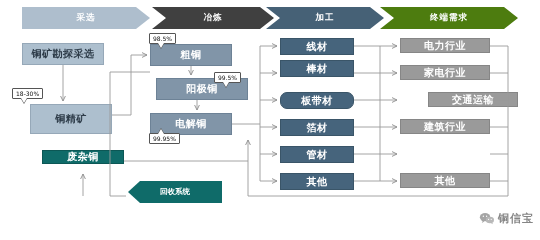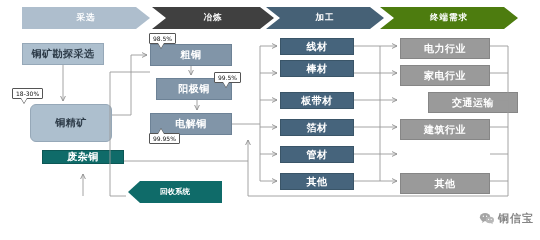--- a/index.html
+++ b/index.html
@@ -38,43 +38,43 @@
     border:1px solid #8d9aa6;
   }
   .n-light{background:#adbfce;color:#2d3b48;border-color:#96a8b8;}
   .n-mid{background:#8195a8;color:#ffffff;border-color:#6d8296;}
   .n-dark{background:#46647c;color:#ffffff;border-color:#3a5568;}
   .n-gray{background:#9a9a9a;color:#ffffff;border-color:#868686;}
   .n-teal{background:#0f6b69;color:#ffffff;border:1px solid #0c5755;}
 
   
   .left-1{left:22px;  top:43px;  width:82px; height:22px;}
-  .left-2{left:30px;  top:104px; width:82px; height:38px;border-radius:6px;}
+  .left-2{left:30px;  top:104px; width:82px; height:30px;}
   .scrap {left:42px;  top:150px; width:82px; height:14px;}
 
   
   .sm-1{left:150px; top:44px;  width:82px; height:22px;}
-  .sm-2{left:156px; top:78px;  width:76px; height:22px;}
+  .sm-2{left:156px; top:78px;  width:92px; height:22px;}
   .sm-3{left:150px; top:113px; width:82px; height:22px;}
 
   
   .recycle{
     position:absolute;left:128px;top:181px;width:94px;height:22px;
     background:#0f6b69;color:#fff;font-size:7.5px;font-weight:bold;
     display:flex;align-items:center;justify-content:center;
     clip-path:polygon(12px 0, 100% 0, 100% 100%, 12px 100%, 0 50%);
   }
 
   
   .prod{left:280px; width:74px; height:17px;}
-  .p0{top:38px;} .p1{top:60px;} .p2{top:92px;}
+  .p0{top:38px;} .p1{top:60px;} .p2{top:92px;border-radius:7px;}
   .p3{top:119px;} .p4{top:146px;} .p5{top:173px;}
 
   
-  .dem{left:400px; width:90px; height:21px;}
+  .dem{left:400px; width:90px; height:15px;}
   .d0{top:38px;} .d1{top:65px;} .d2{top:92px;margin-left:28px;}
   .d3{top:119px;} .d4{top:146px;} .d5{top:173px;}
 
   
   .callout{
     position:absolute;background:#ffffff;border:1px solid #555;
     font-size:6px;color:#111;padding:1px 3px;white-space:nowrap;
     border-radius:1px;z-index:6;font-weight:normal;
   }
   .callout:after{

